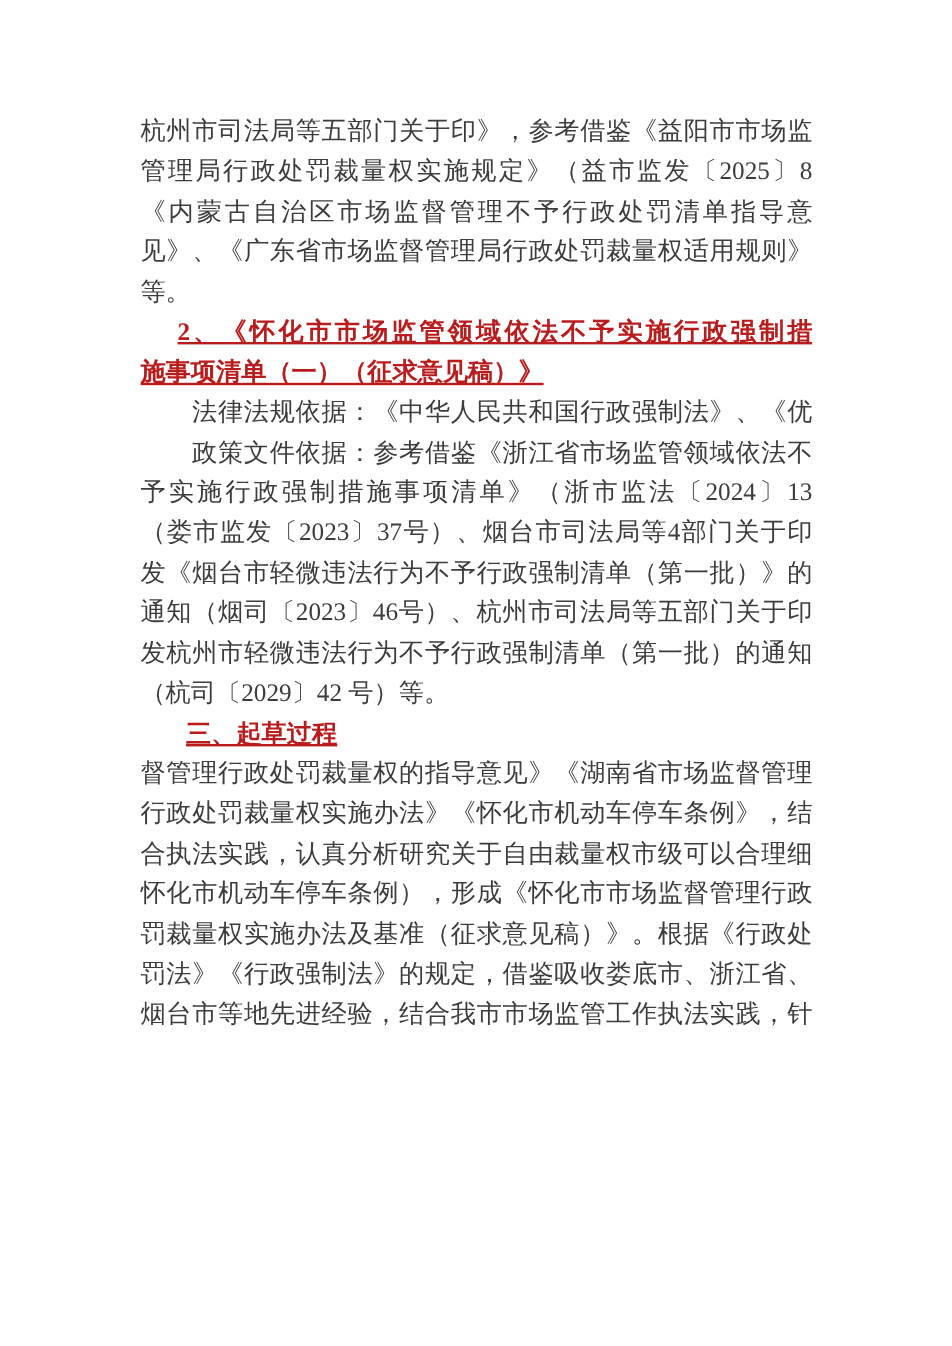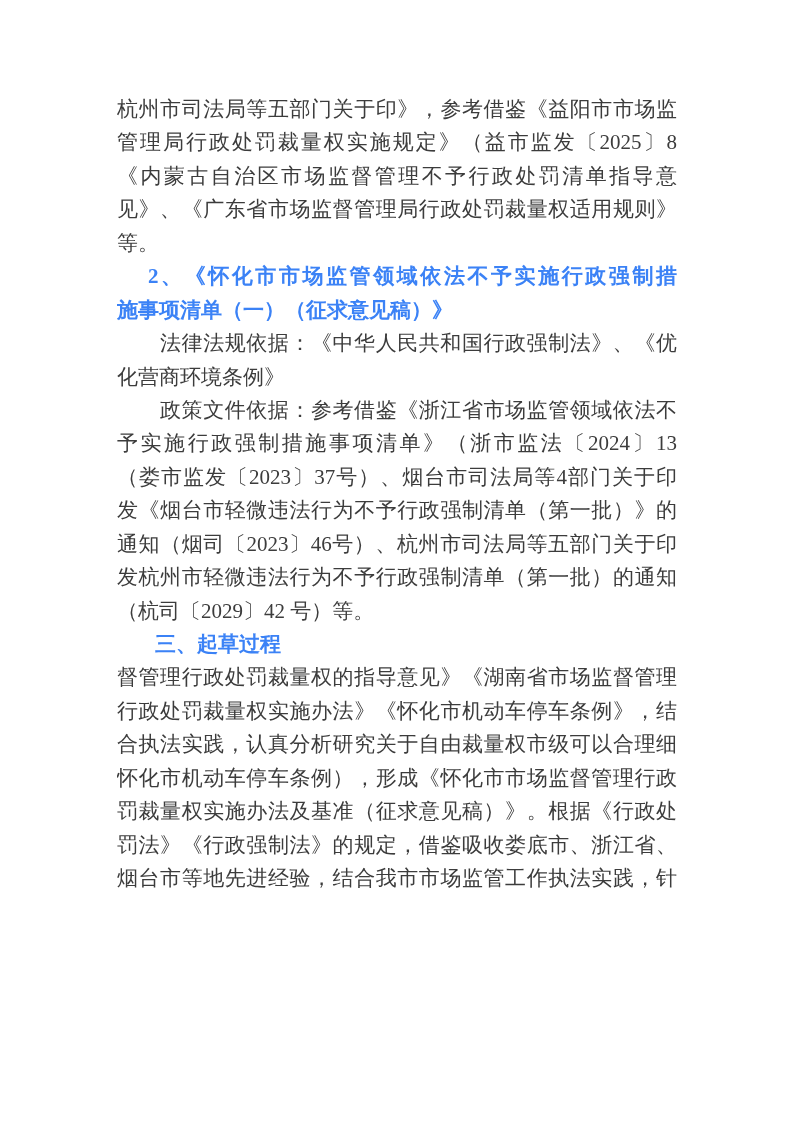--- a/index.html
+++ b/index.html
@@ -33,21 +33,22 @@
     text-align: justify;
     text-align-last: justify;
   }
   .end {
     text-align: left;
     text-align-last: left;
   }
   .para { margin: 0; padding: 0; }
   .bold .ln {
     font-weight: 700;
-    color: #3b82f6;
+    color: #b91c1c;
+    text-decoration: underline;
   }
   
   .ind-a { text-indent: 31px; }  
   .ind-b { text-indent: 43px; }  
   .ind-c { text-indent: 38px; }  
   .ind-d { text-indent: 20px; }  
 </style>
 </head>
 <body>
 
@@ -62,21 +63,20 @@
       <div class="ln end">等。</div>
     </div>
 
     <div class="para bold">
       <div class="ln fill ind-a">2、《怀化市市场监管领域依法不予实施行政强制措</div>
       <div class="ln end">施事项清单（一）（征求意见稿）》</div>
     </div>
 
     <div class="para">
       <div class="ln fill ind-b">法律法规依据：《中华人民共和国行政强制法》、《优</div>
-      <div class="ln end">化营商环境条例》</div>
     </div>
 
     <div class="para">
       <div class="ln fill ind-b">政策文件依据：参考借鉴《浙江省市场监管领域依法不</div>
       <div class="ln fill">予实施行政强制措施事项清单》（浙市监法〔2024〕13 号）、</div>
       <div class="ln fill">（娄市监发〔2023〕37号）、烟台市司法局等4部门关于印</div>
       <div class="ln fill">发《烟台市轻微违法行为不予行政强制清单（第一批）》的</div>
       <div class="ln fill">通知（烟司〔2023〕46号）、杭州市司法局等五部门关于印</div>
       <div class="ln fill">发杭州市轻微违法行为不予行政强制清单（第一批）的通知</div>
       <div class="ln end">（杭司〔2029〕42 号）等。</div>

